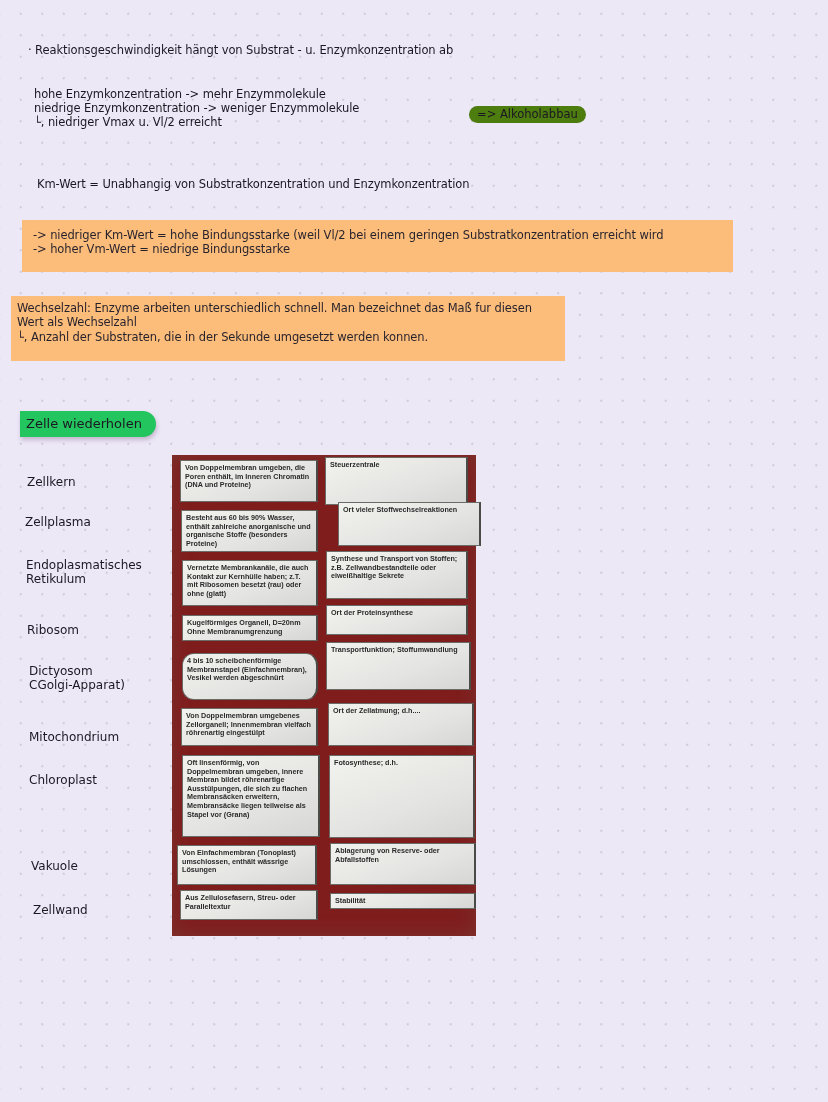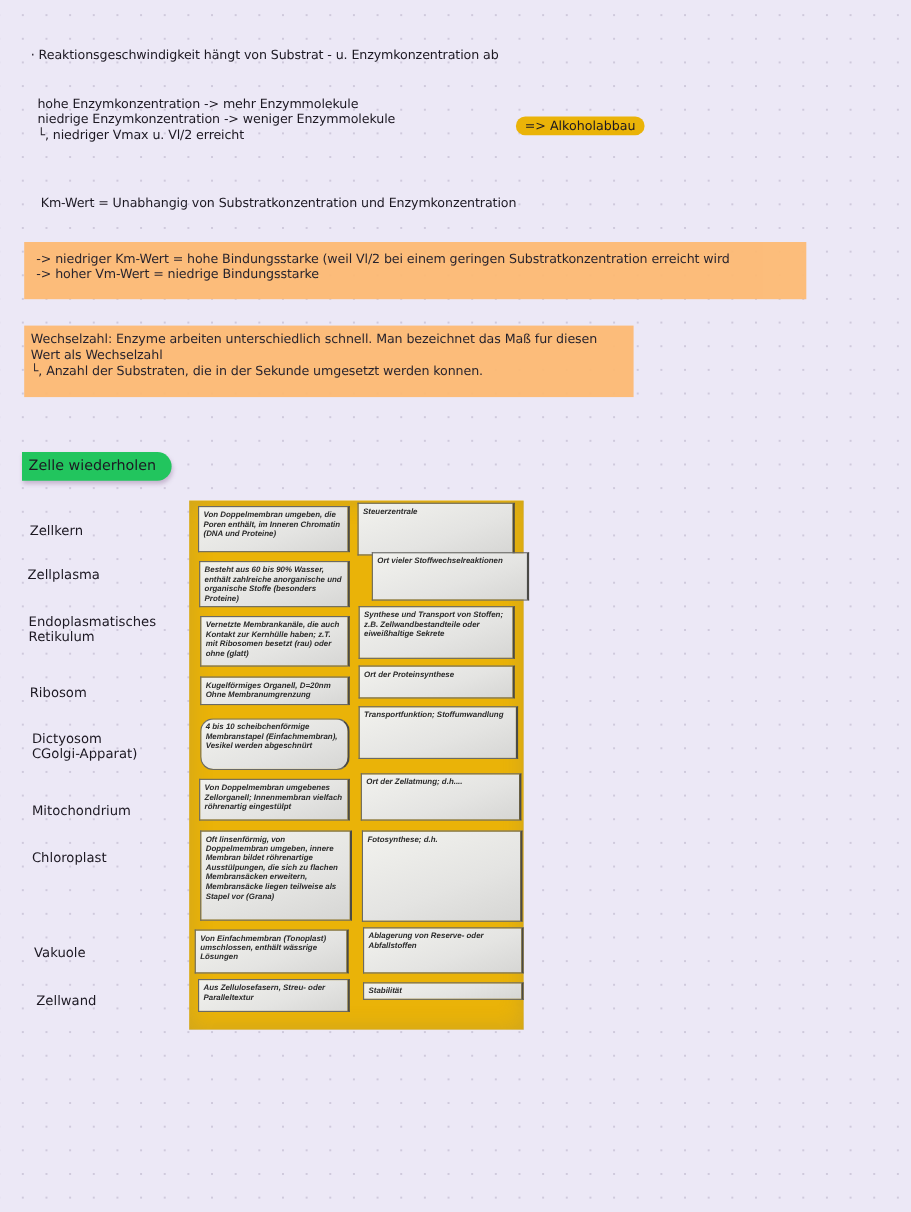--- a/index.html
+++ b/index.html
@@ -9,33 +9,32 @@
       background-image: radial-gradient(circle, #cfc9dc 0.9px, transparent 1.3px);
       background-size: 21.5px 21.5px;
       background-position: 10px 3px;
       font-family: "DejaVu Sans", sans-serif;
       color: #1c1822;
     }
     .abs { position: absolute; }
     .hw { font-family: "DejaVu Sans", sans-serif; font-size: 11.5px; line-height: 13.5px; letter-spacing: -0.1px; white-space: nowrap; }
     .highlight { background: #fdba74; opacity: 0.95; }
     .pill {
-      background: #eab308; border-radius: 10px; font-size: 11.5px; line-height: 17px;
+      background: #4d7c0f; border-radius: 10px; font-size: 11.5px; line-height: 17px;
       padding: 0 8px; white-space: nowrap;
     }
     .heading-pill {
       background: #22c55e; border-radius: 0 14px 14px 0; font-size: 13px; line-height: 26px;
       padding: 0 14px 0 6px; box-shadow: 1px 3px 4px rgba(150,120,160,0.45); white-space: nowrap;
       font-weight: 500;
     }
     .organ-label { font-size: 12px; line-height: 14px; white-space: nowrap; }
     .photo {
-      background: #eab308;
+      background: #7f1d1d;
       box-shadow: inset 0 0 20px rgba(120,120,100,0.25);
-      font-style: italic;
     }
     .card {
       position: absolute; background: linear-gradient(160deg, #f2f2ee 0%, #e4e4e2 60%, #d6d6d4 100%);
       border: 1px solid #6a6a66; border-right: 2px solid #4a4a46;
       font-family: "Liberation Sans", sans-serif; font-weight: bold; font-size: 7.2px; line-height: 8.6px;
       color: #2a2a2a; padding: 3px 4px; box-sizing: border-box; overflow: hidden;
     }
   </style>
 </head>
 <body>
@@ -48,21 +47,21 @@
 
 <div class="abs pill" style="left:469px; top:106px;">=&gt; Alkoholabbau</div>
 
 <div class="abs hw" style="left:37px; top:178px;">Km-Wert = Unabhangig von Substratkonzentration und Enzymkonzentration</div>
 
 <div class="abs highlight" style="left:22px; top:220px; width:711px; height:52px;">
   <div class="abs hw" style="left:11px; top:9px;">-&gt; niedriger Km-Wert = hohe Bindungsstarke (weil Vl/2 bei einem geringen Substratkonzentration erreicht wird</div>
   <div class="abs hw" style="left:11px; top:23px;">-&gt; hoher Vm-Wert = niedrige Bindungsstarke</div>
 </div>
 
-<div class="abs highlight" style="left:22px; top:296px; width:554px; height:65px;">
+<div class="abs highlight" style="left:11px; top:296px; width:554px; height:65px;">
   <div class="abs hw" style="left:6px; top:6px;">Wechselzahl: Enzyme arbeiten unterschiedlich schnell. Man bezeichnet das Maß fur diesen</div>
   <div class="abs hw" style="left:6px; top:20px;">Wert als Wechselzahl</div>
   <div class="abs hw" style="left:6px; top:35px;">└, Anzahl der Substraten, die in der Sekunde umgesetzt werden konnen.</div>
 </div>
 
 <div class="abs heading-pill" style="left:20px; top:411px;">Zelle wiederholen</div>
 
 <div class="abs organ-label" style="left:27px; top:475px;">Zellkern</div>
 <div class="abs organ-label" style="left:25px; top:515px;">Zellplasma</div>
 <div class="abs organ-label" style="left:26px; top:558px; white-space:normal; width:130px;">Endoplasmatisches Retikulum</div>

